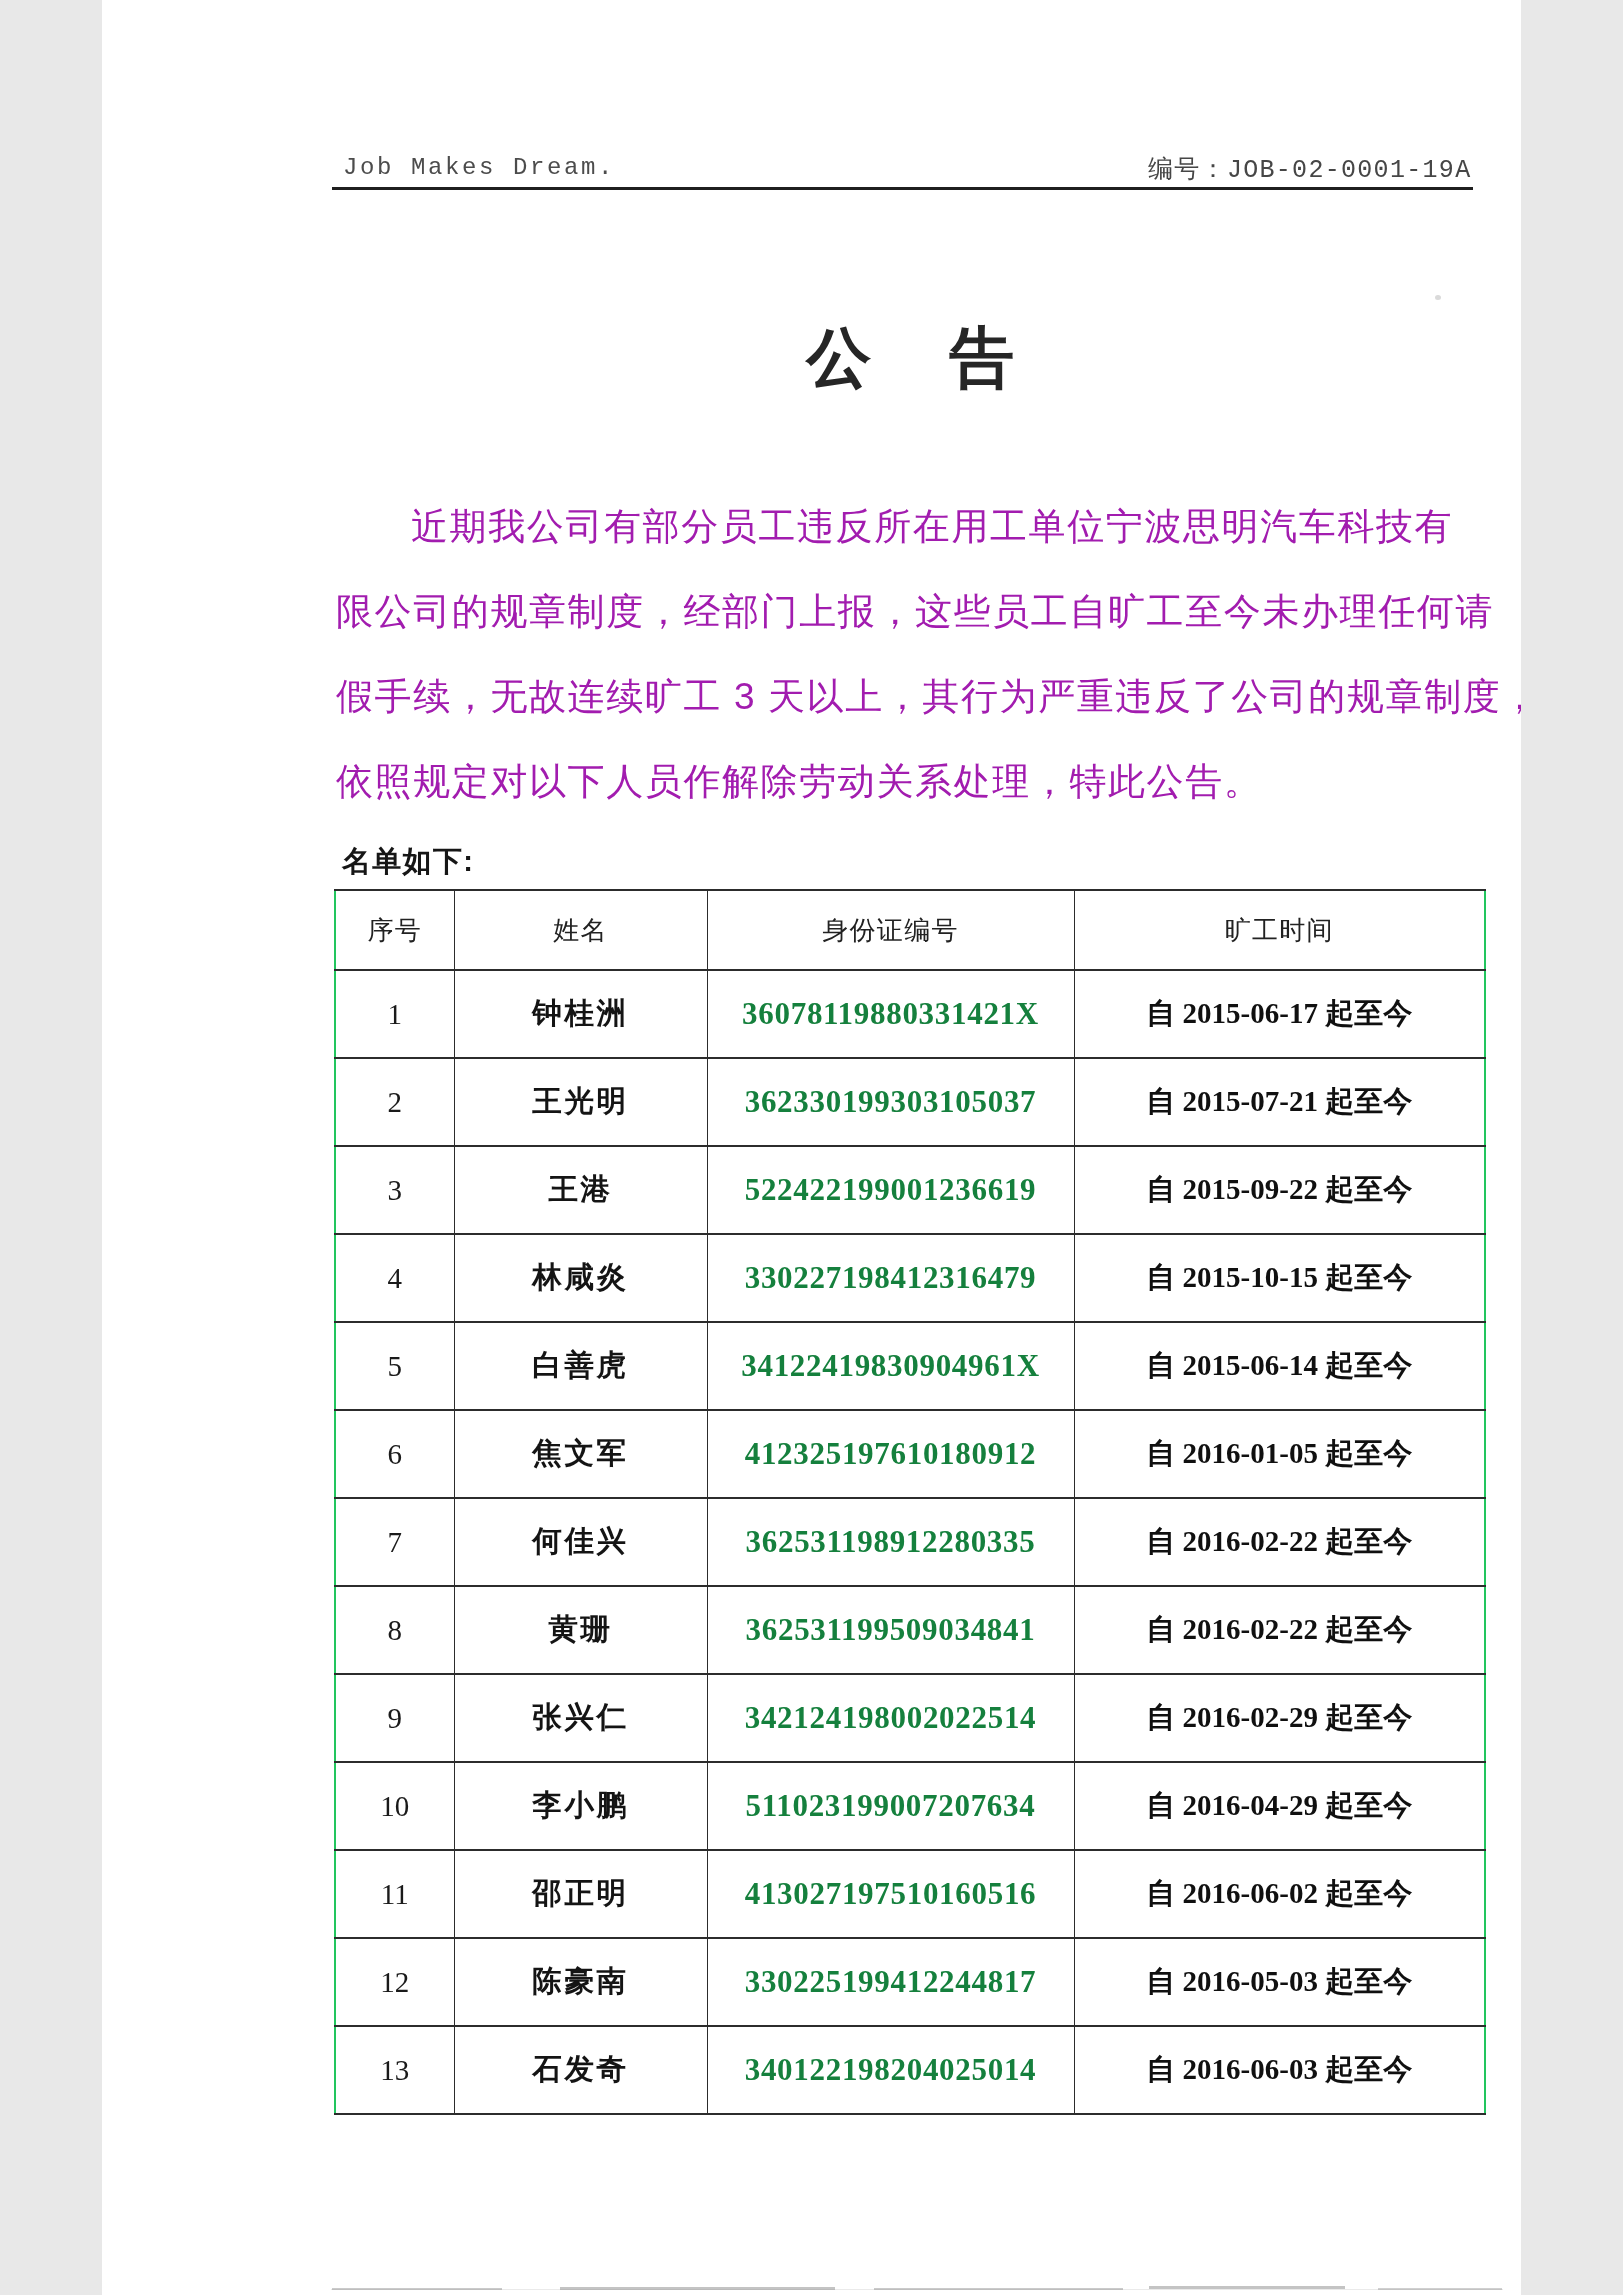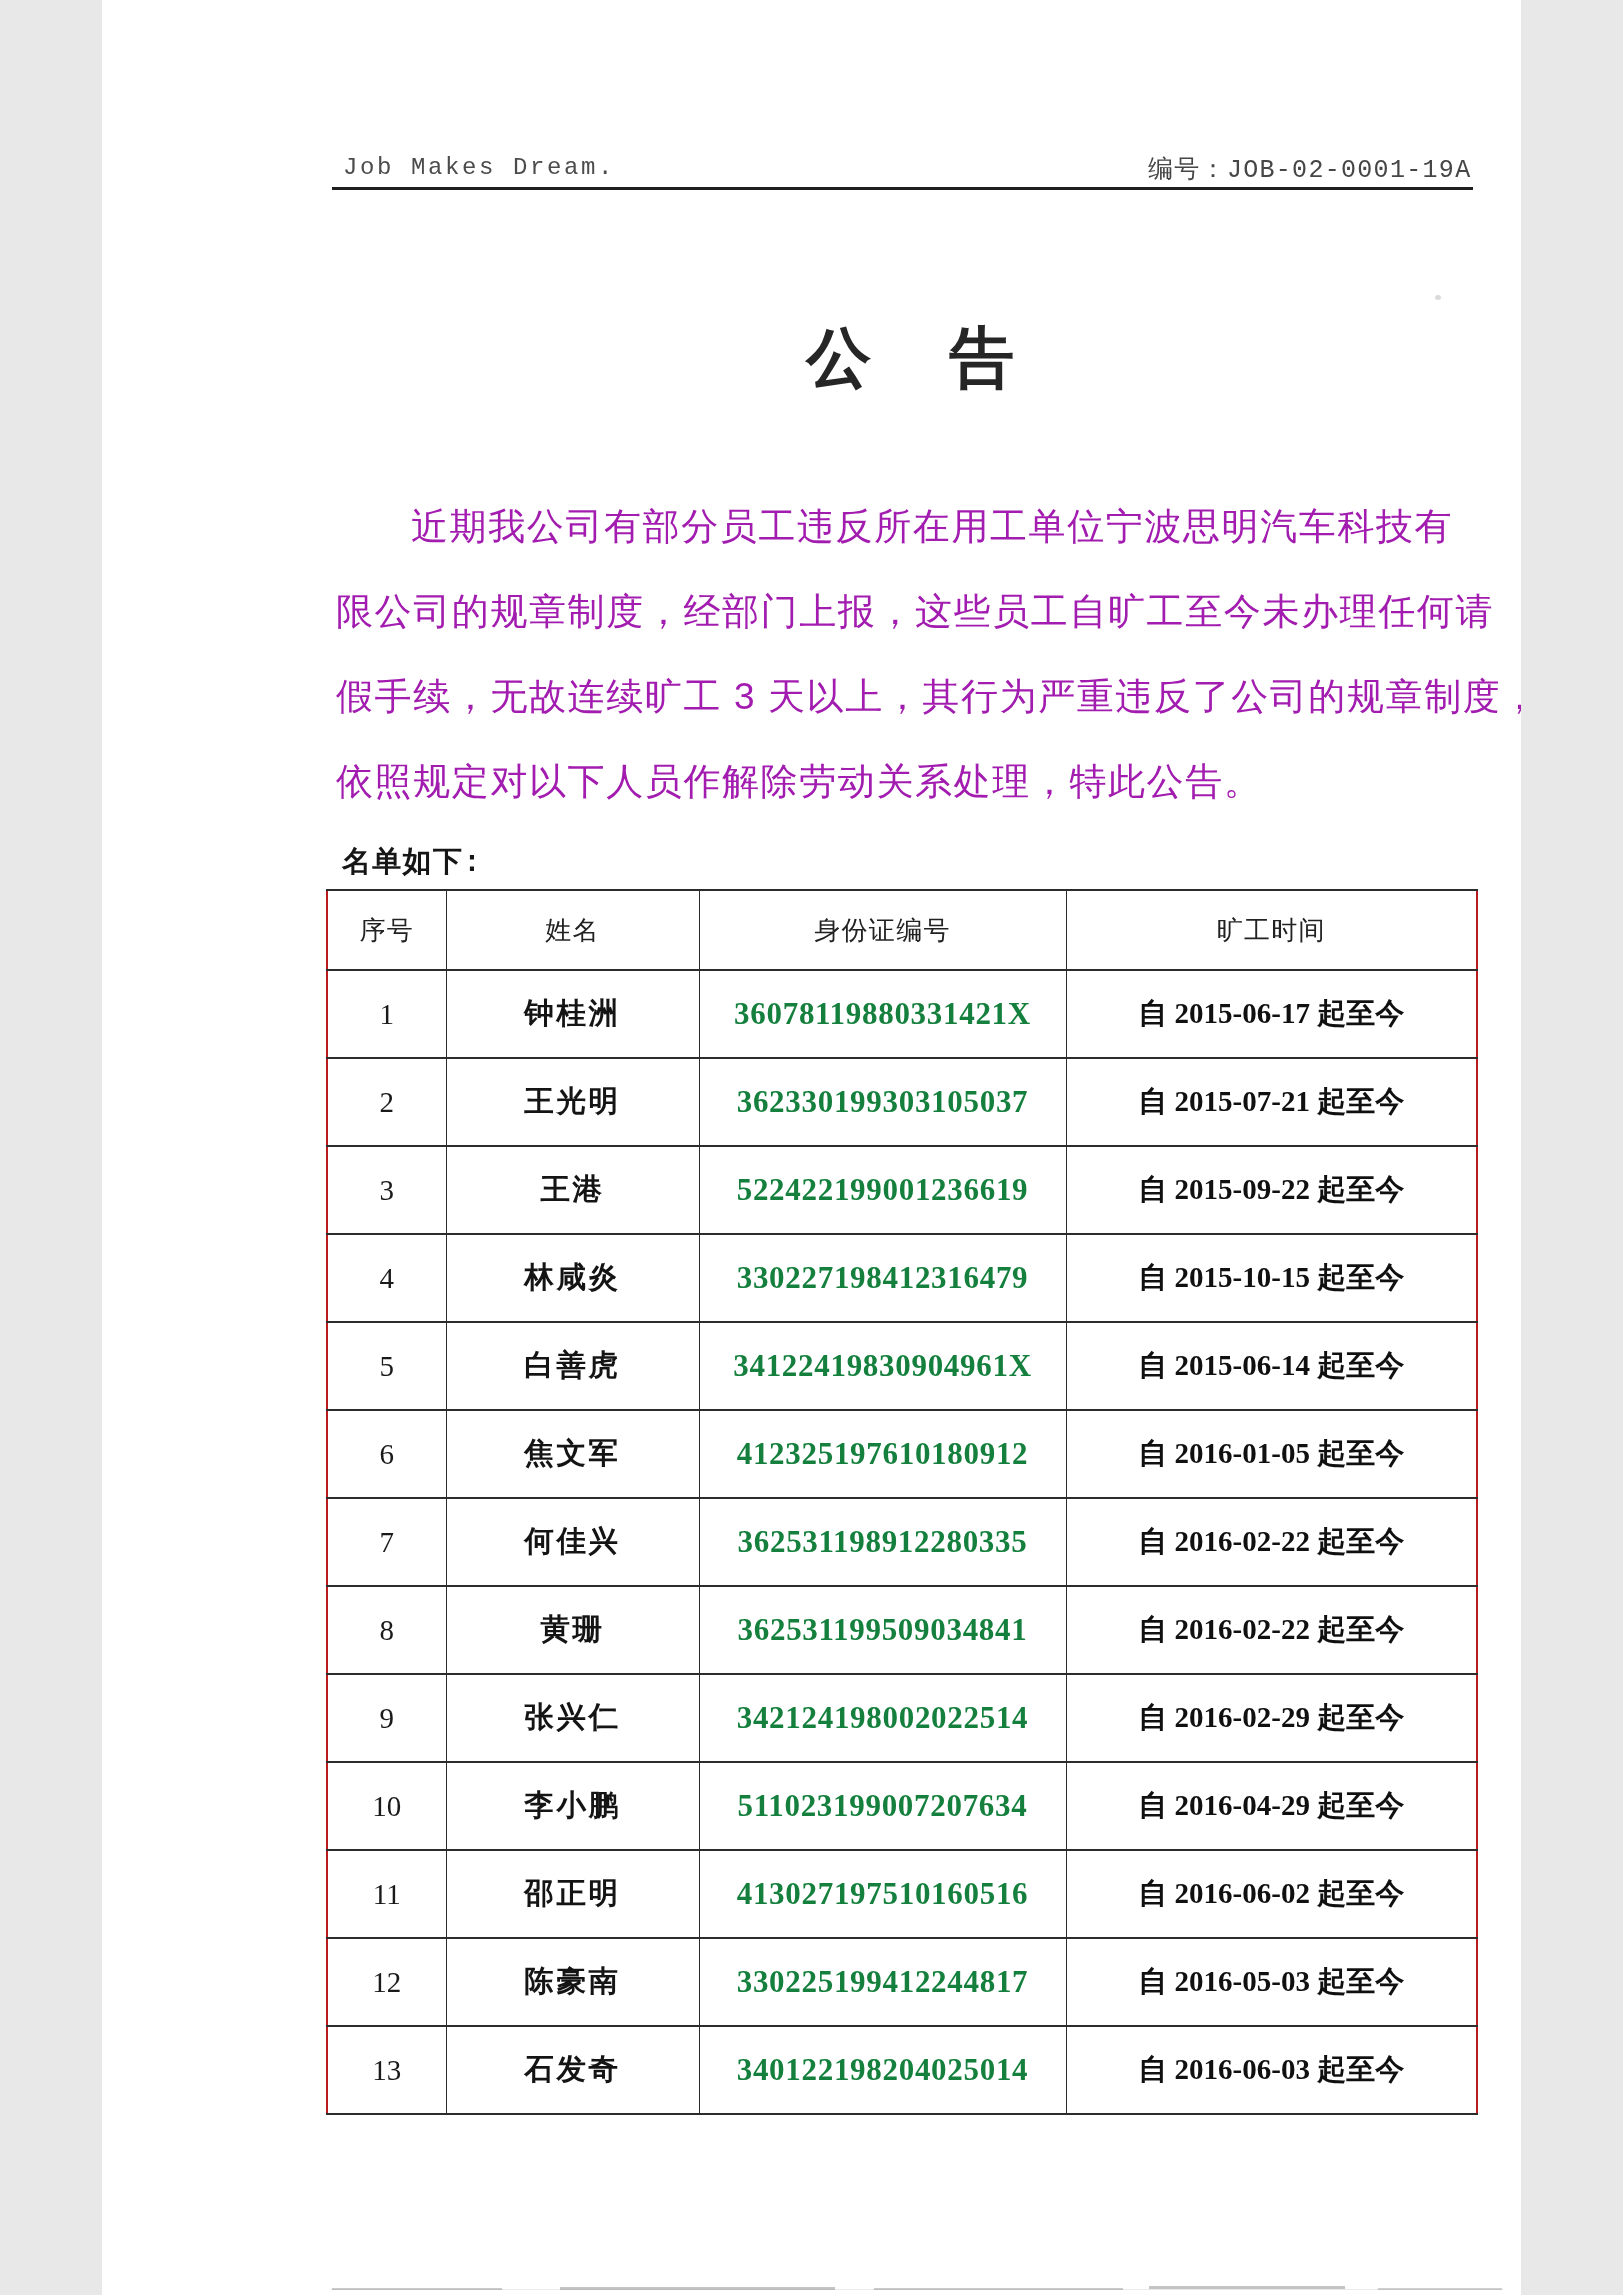--- a/index.html
+++ b/index.html
@@ -37,28 +37,28 @@
     position:absolute; left:234px; font-size:37px; line-height:42px;
     letter-spacing:1.6px; white-space:nowrap; color:#a21caf;
   }
   .bl-1 { top:506px; left:309px; }
   .bl-2 { top:591px; }
   .bl-3 { top:676px; }
   .bl-4 { top:761px; }
 
   .list-label {
     position:absolute; left:240px; top:842px;
-    font-size:29px; font-weight:bold; letter-spacing:1.3px; color:#161616;font-family:Liberation Mono, monospace;
+    font-size:29px; font-weight:bold; letter-spacing:1.3px; color:#161616;
   }
 
   
   table.roster {
-    position:absolute; left:224px; top:889px;
+    position:absolute; left:232px; top:889px;
     border-collapse:collapse; table-layout:fixed;
-    border:2px solid #b91c1c;
+    border:2px solid #22c55e;
   }
   .roster th, .roster td {
     border-left:1.3px solid #2c2c2c; border-right:1.3px solid #2c2c2c;
     border-top:2px solid #2c2c2c; border-bottom:2px solid #2c2c2c;
     text-align:center; vertical-align:middle; padding:0; overflow:hidden;
   }
   .roster th {
     height:78px; font-size:26px; font-weight:normal;
     letter-spacing:1.3px; color:#222;
   }

